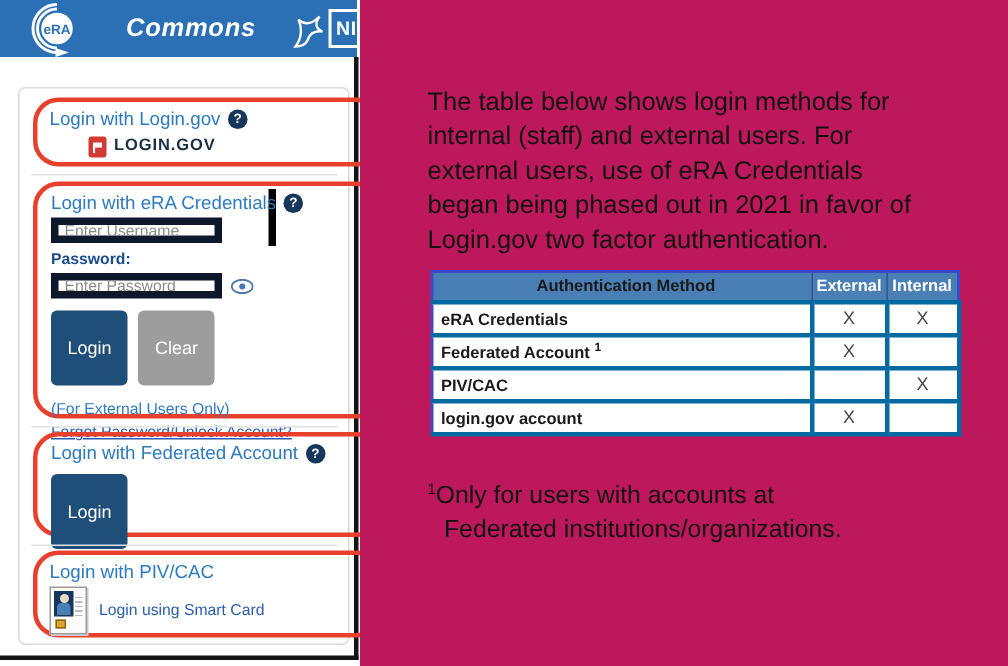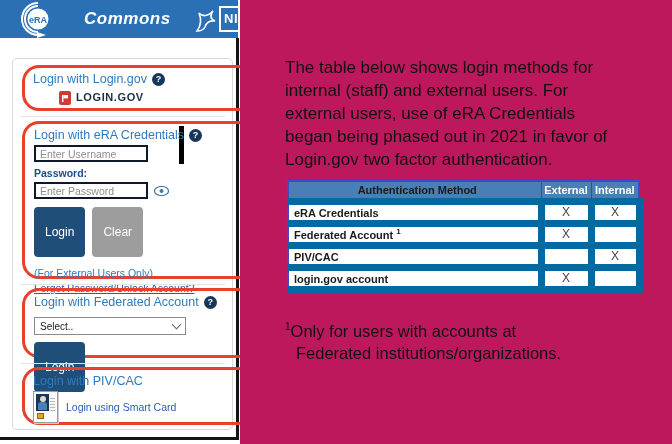--- a/index.html
+++ b/index.html
@@ -37,21 +37,21 @@
 
   .rb1 .inner { padding:4px 8px; }
   .logingov-row { margin-top:5px; display:flex; align-items:flex-start; gap:5px; cursor:pointer;padding-left:26px; }
   .lg-shield { width:12px; height:14px; background:#d13b34; border-radius:2px;
     display:flex; align-items:center; justify-content:center; }
   .lg-text { color:#1a2e45; font-weight:bold; font-size:11px; letter-spacing:.6px; }
   .black-bar { position:absolute; left:166px; top:67px; width:5px; height:38px; background:#000; }
 
   .rb2 .inner { padding:4px 9px; }
   .fld-label { color:#1b4c8c; font-weight:bold; font-size:10.5px; margin-top:5px; }
-  .txt { display:block; width:114px; height:17px; border:2px solid #0f172a; background:#fff;
+  .txt { display:block; width:114px; height:17px; border:5px solid #0f172a; background:#fff;
     font-size:10.5px; padding:0 4px; margin-top:3px; color:#333;
     font-family:"Liberation Sans", sans-serif; }
   .txt::placeholder { color:#8d8d8d; }
   .pw-row { display:flex; align-items:center; gap:6px; }
   .btn-row { margin-top:8px; display:flex; gap:7px; }
   .btn { border:none; border-radius:4px; color:#fff; font-size:12px; padding:18px 11px;
     cursor:pointer; font-family:"Liberation Sans", sans-serif; }
   .btn-primary { background:#1f4e79; }
   .btn-gray { background:#9d9d9d; }
   .note { margin-top:10px; color:#2e7bbf; font-size:10.5px; }
@@ -79,21 +79,21 @@
 
   
   .right { position:absolute; left:285px; top:24px; width:380px;margin-top:32px; }
   .para { font-size:17px; line-height:23px; color:#111; width:340px; }
 
   .auth-table { position:absolute; left:287px; top:180px; border-collapse:collapse;
     border:2px solid #3b4bc8; border-radius:2px; }
   .auth-table th { background:#4a7fb5; color:#fff; font-size:11px; font-weight:bold;
     height:20px; border-left:1px solid #2c5a8c; }
   .auth-table th:first-child { border-left:none; }
-  .auth-table td { border:7px solid #0369a1; border-left:1px solid #333; font-size:11px;
+  .auth-table td { border:3px solid #0369a1; border-left:1px solid #333; font-size:11px;
     height:22px; background:#fff; }
   .auth-table .method { width:253px; text-align:left; padding-left:5px; font-weight:bold; color:#1a1a1a; }
   .auth-table .mark { width:50px; text-align:center; color:#444; font-size:12px; }
   .auth-table .mark:last-child { width:48px; }
   .auth-table sup { font-size:8px; }
 
   .footnote { position:absolute; left:285px; top:316px; font-size:16.5px; line-height:22px; color:#111; }
   .footnote sup { font-size:10px; }
   .fn-indent { padding-left:11px; }
 </style>
@@ -168,24 +168,20 @@
         </div>
       </div>
       <div class="divider dv2"></div>
 
       <div class="redbox rb3">
         <div class="inner">
           <div class="sec-head">
             <span>Login with Federated Account</span>
             <span class="help">?</span>
           </div>
-          <div class="select">
-            <span>Select..</span>
-            <span class="chev"></span>
-          </div>
           <div class="btn-row">
             <button class="btn btn-primary">Login</button>
           </div>
         </div>
       </div>
       <div class="divider dv3"></div>
 
       <div class="redbox rb4">
         <div class="inner">
           <div class="sec-head">

